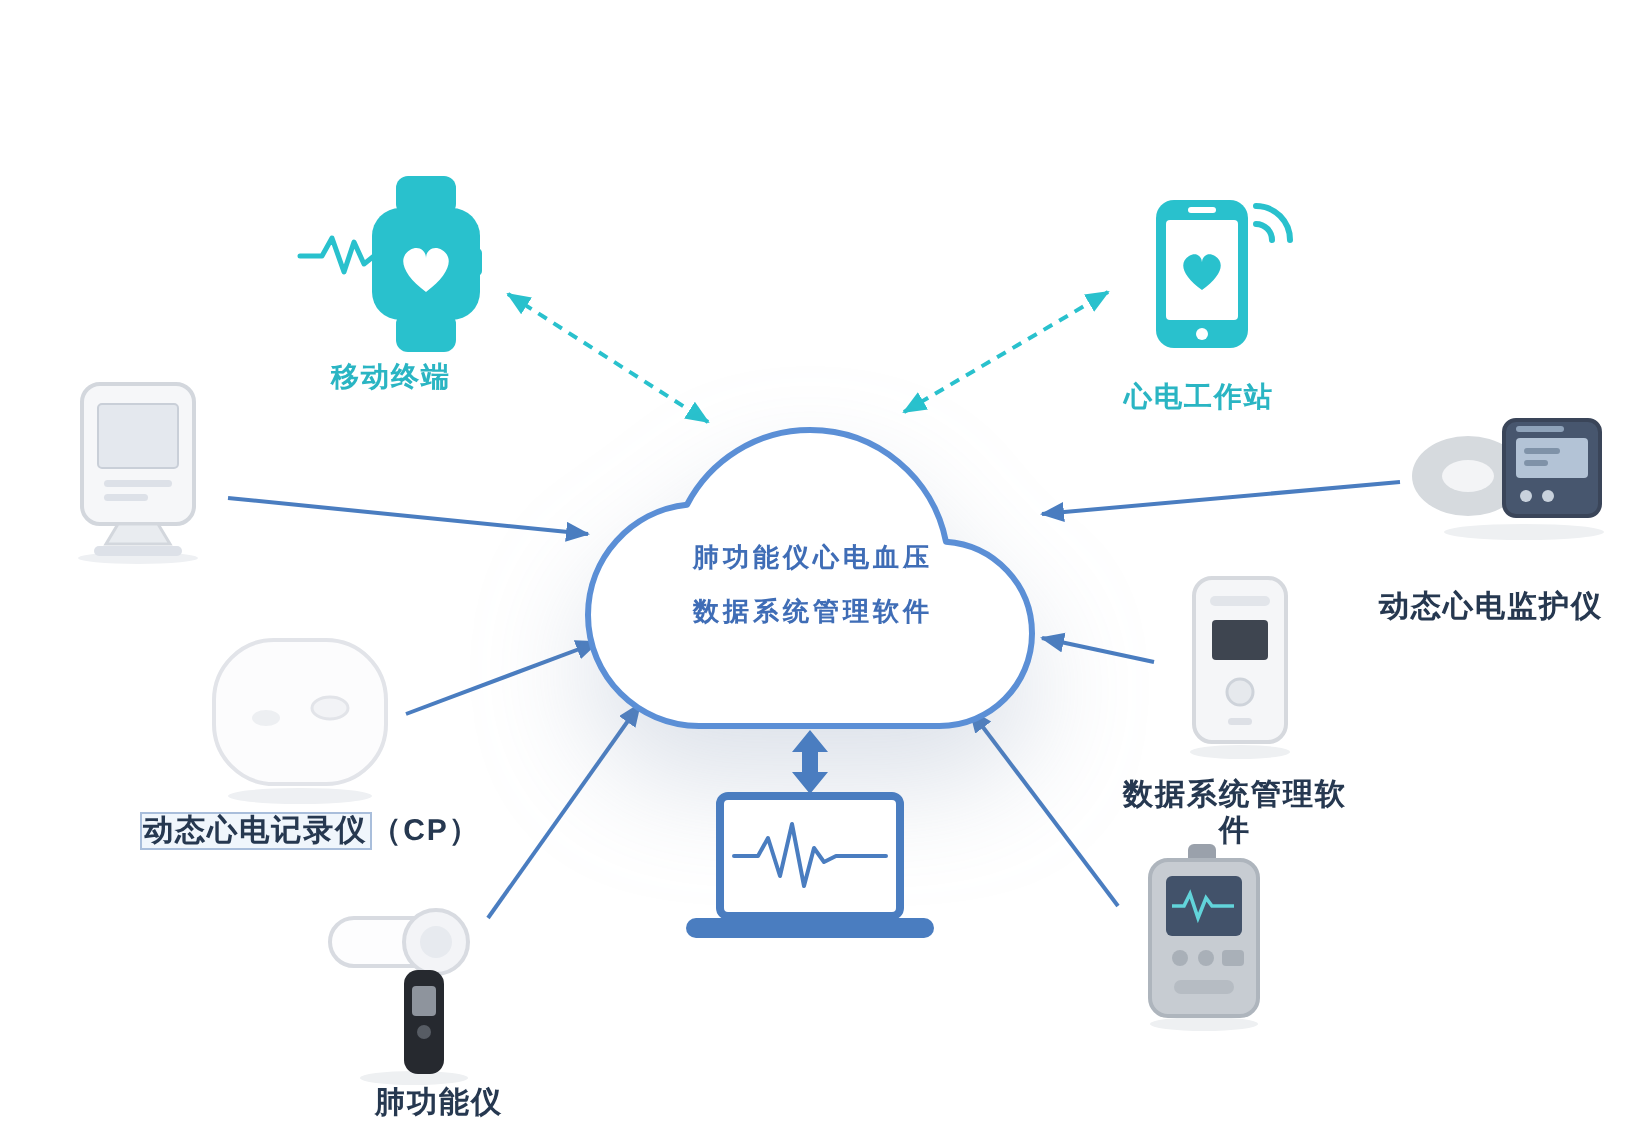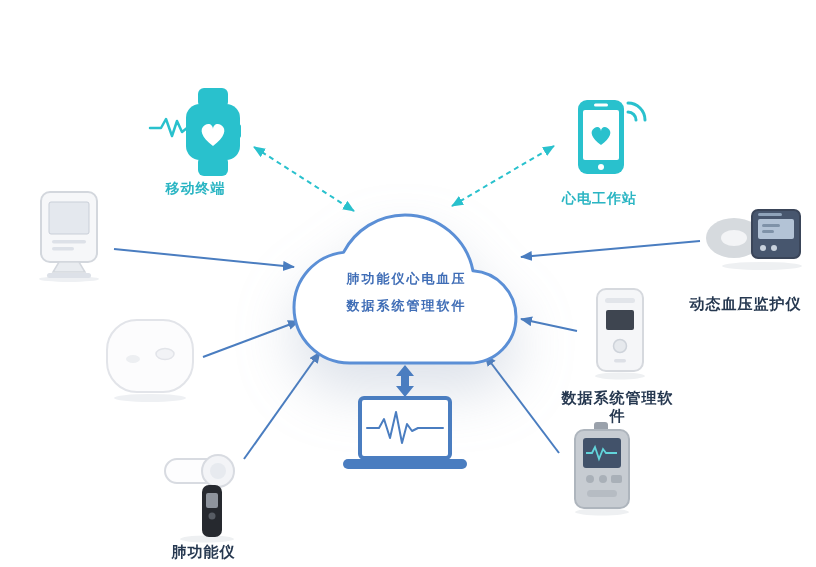--- a/index.html
+++ b/index.html
@@ -107,49 +107,52 @@
   </div>
 
   <div class="node" style="left:102px;top:312px;width:95px;height:92px">
     <svg width="95" height="92" viewBox="0 0 95 92">
       <ellipse cx="48" cy="86" rx="36" ry="4" fill="#eef0f3"></ellipse>
       <rect x="5" y="8" width="86" height="72" rx="30" fill="#fcfcfd" stroke="#e2e4e9" stroke-width="2"></rect>
       <ellipse cx="31" cy="47" rx="7" ry="4" fill="#edeff2"></ellipse>
       <ellipse cx="63" cy="42" rx="9" ry="5.5" fill="#f2f3f6" stroke="#e2e4e9" stroke-width="1.5"></ellipse>
     </svg>
   </div>
+  <div class="lbl" style="left:65px;top:407px;width:180px">
+    <span class="boxed">动态心电记录仪</span><span>（CP）</span>
+  </div>
 
   <div class="node" style="left:162px;top:443px;width:85px;height:100px">
     <svg width="85" height="100" viewBox="0 0 85 100">
       <ellipse cx="45" cy="96" rx="27" ry="3.5" fill="#eef0f2"></ellipse>
       <rect x="3" y="16" width="62" height="24" rx="12" fill="#fdfdfe" stroke="#d8dbe1" stroke-width="2"></rect>
       <circle cx="56" cy="28" r="16" fill="#f3f4f7" stroke="#d8dbe1" stroke-width="2"></circle>
       <circle cx="56" cy="28" r="8" fill="#e7eaef"></circle>
       <rect x="40" y="42" width="20" height="52" rx="7" fill="#26292f"></rect>
       <rect x="44" y="50" width="12" height="15" rx="2" fill="#8e949d"></rect>
       <circle cx="50" cy="73" r="3.5" fill="#575c64"></circle>
     </svg>
   </div>
-  <div class="lbl" style="left:156px;top:543px;width:95px">肺功能仪</div>
+  <div class="lbl" style="left:172px;top:543px;width:95px">肺功能仪</div>
 
   <div class="node" style="left:700px;top:200px;width:105px;height:72px">
     <svg width="105" height="72" viewBox="0 0 105 72">
       <ellipse cx="62" cy="66" rx="40" ry="4" fill="#eef0f2"></ellipse>
       <ellipse cx="34" cy="38" rx="28" ry="20" fill="#d6dade"></ellipse>
       <ellipse cx="34" cy="38" rx="13" ry="8" fill="#f3f4f6"></ellipse>
       <rect x="52" y="10" width="48" height="48" rx="6" fill="#47566e" stroke="#3a4559" stroke-width="2"></rect>
       <rect x="58" y="13" width="24" height="3" rx="1.5" fill="#8fa3ba"></rect>
       <rect x="58" y="19" width="36" height="20" rx="2" fill="#b3c3d6"></rect>
       <rect x="62" y="24" width="18" height="3" rx="1.5" fill="#7f92a8"></rect>
       <rect x="62" y="30" width="12" height="3" rx="1.5" fill="#7f92a8"></rect>
       <circle cx="63" cy="48" r="3" fill="#c8d1dc"></circle>
       <circle cx="74" cy="48" r="3" fill="#c8d1dc"></circle>
     </svg>
   </div>
-  <div class="lbl" style="left:683px;top:295px;width:125px">动态血压监护仪</div>
+  <div class="lbl" style="left:683px;top:295px;width:125px">动态心电监护仪</div>
 
   <div class="node" style="left:585px;top:286px;width:70px;height:94px">
     <svg width="70" height="94" viewBox="0 0 70 94">
       <ellipse cx="35" cy="90" rx="25" ry="3.5" fill="#eef0f2"></ellipse>
       <rect x="12" y="3" width="46" height="82" rx="9" fill="#f5f6f8" stroke="#d6d9de" stroke-width="2"></rect>
       <rect x="20" y="12" width="30" height="5" rx="2.5" fill="#e2e5ea"></rect>
       <rect x="21" y="24" width="28" height="20" rx="2" fill="#3e4550"></rect>
       <circle cx="35" cy="60" r="6.5" fill="#e6e9ed" stroke="#ced3da" stroke-width="1.5"></circle>
       <rect x="29" y="73" width="12" height="3.5" rx="1.75" fill="#dde0e6"></rect>
     </svg>

